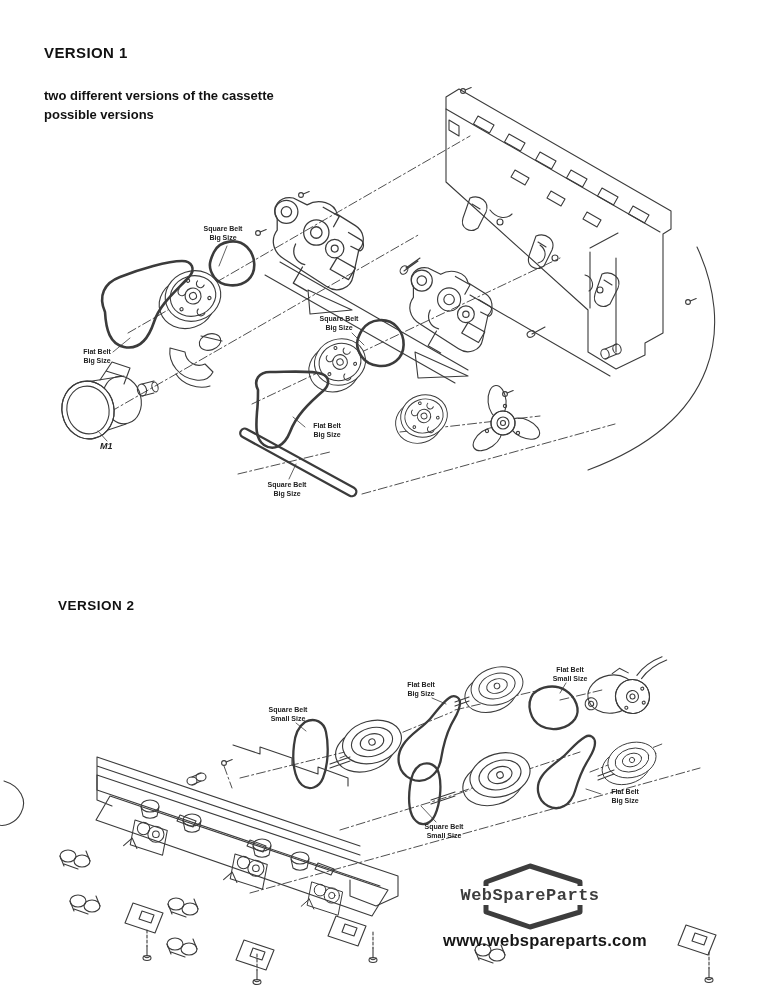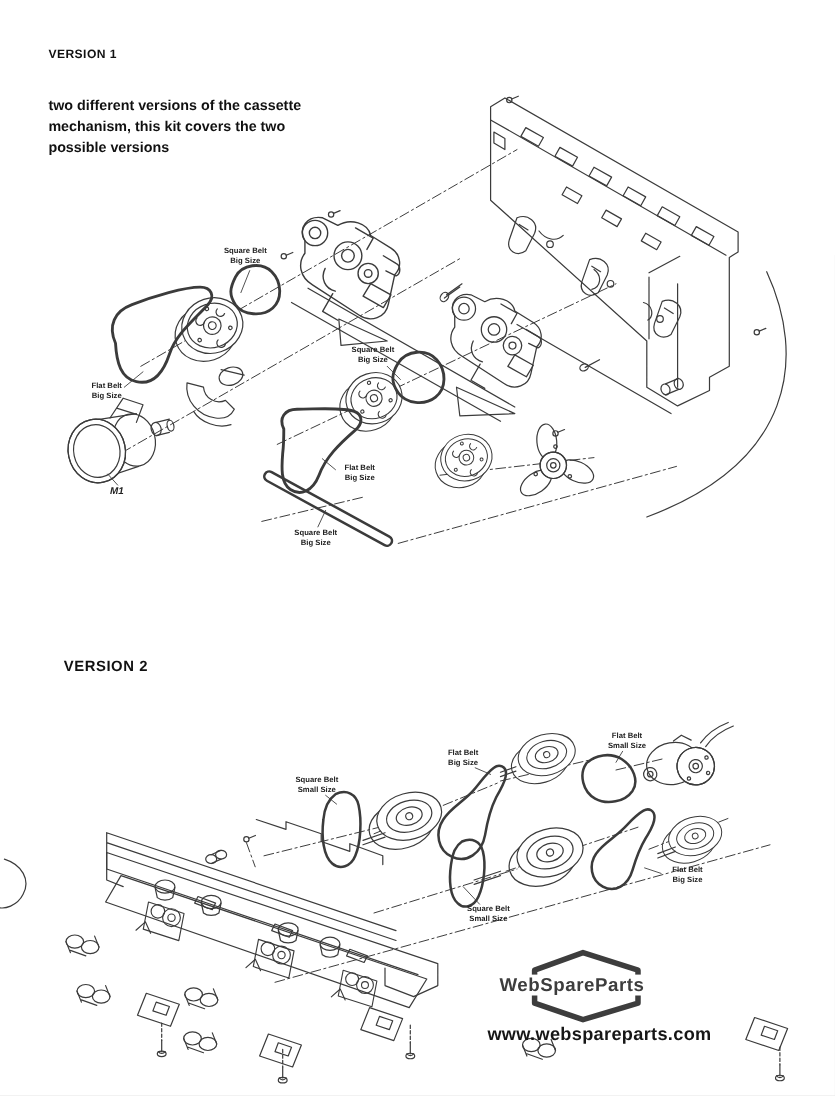--- a/index.html
+++ b/index.html
@@ -11,29 +11,29 @@
   .art{position:absolute;left:0;top:0;width:759px;height:996px;}
   .art path,.art ellipse,.art circle,.art rect,.art line,.art polyline{
     fill:none;stroke:#3b3b3b;stroke-width:1.1;stroke-linecap:round;stroke-linejoin:round;
   }
   .art .belt{stroke-width:2.6;}
   .art .belt-thin{stroke-width:2.3;}
   .art .axis{stroke-width:0.9;stroke-dasharray:9 3 2 3;}
   .art .leader{stroke-width:0.8;}
   .art .whiteface{fill:#ffffff;}
   .art .logo{stroke:#3d3d3d;stroke-width:5;}
-  .hd1{position:absolute;left:44px;top:44px;font-size:11px;font-weight:bold;letter-spacing:.4px;}
+  .hd1{position:absolute;left:44px;top:44px;font-size:15px;font-weight:bold;letter-spacing:.4px;}
   .hd2{position:absolute;left:58px;top:598px;font-size:13.5px;font-weight:bold;letter-spacing:.5px;}
   .intro{position:absolute;left:44px;top:86px;width:340px;font-size:13px;font-weight:bold;line-height:19px;}
   .intro span{display:block;}
   .plabel{position:absolute;width:46px;font-size:7px;line-height:8.5px;font-weight:600;
           color:#222;text-align:center;z-index:3;}
   .plabel span{display:block;}
   .mlabel{position:absolute;font-size:9px;font-style:italic;font-weight:600;color:#222;z-index:3;}
-  .logo-text{position:absolute;left:450px;top:886px;width:160px;text-align:left;z-index:3;}
+  .logo-text{position:absolute;left:450px;top:886px;width:160px;text-align:center;z-index:3;font-family:Liberation Mono, monospace;}
   .logo-text b{background:#ffffff;padding:0 4px;font-size:17px;letter-spacing:.5px;color:#3d3d3d;}
   .site{position:absolute;left:425px;top:931px;width:240px;text-align:center;
         font-size:16.5px;font-weight:bold;letter-spacing:.3px;color:#161616;z-index:3;}
 </style>
 </head>
 <body>
 
 <div class="page">
 
   <svg class="art" viewBox="0 0 759 996">
@@ -314,21 +314,20 @@
       </g>
     </g>
 
     <path class="logo" d="M530,866 L580,882 L580,912 L530,927 L486,912 L486,882 Z"></path>
   </svg>
 
   <div class="hd1">VERSION 1</div>
 
   <div class="intro">
     <span>two different versions of the cassette</span>
-    <span>mechanism, this kit covers the two</span>
     <span>possible versions</span>
   </div>
 
   <div class="hd2">VERSION 2</div>
 
   <div class="plabel" style="left:200px;top:225px;">
     <span>Square Belt</span>
       <span>Big Size</span>
   </div>
   <div class="plabel" style="left:74px;top:348px;">

